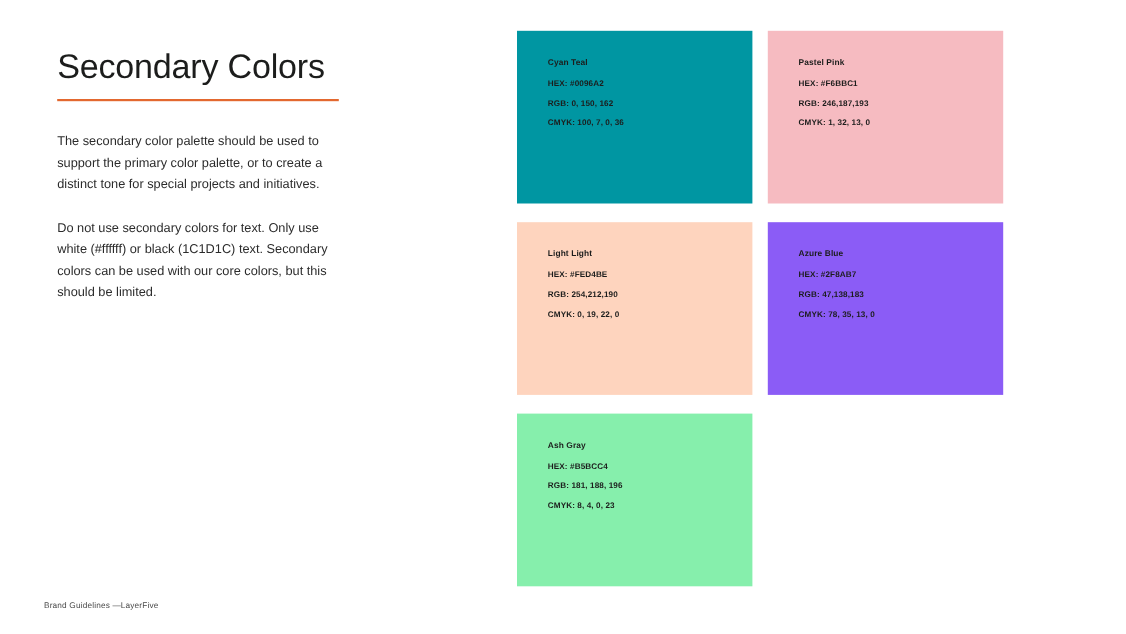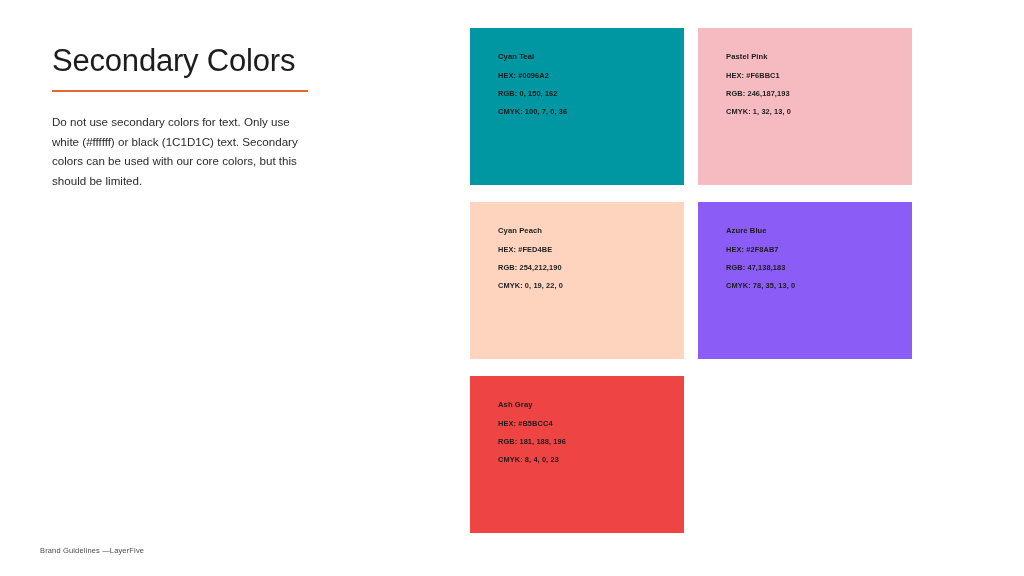--- a/index.html
+++ b/index.html
@@ -97,20 +97,21 @@
     margin-bottom: 9px;
   }
 </style>
 </head>
 <body style="background: rgb(255, 255, 255);">
 
 <div class="left-panel">
   <h1 class="page-title">Secondary Colors</h1>
   <div class="title-rule" style="background: rgb(227, 104, 47);"></div>
 
+  <p class="body-copy">The secondary color palette should be used to support the primary color palette, or to create a distinct tone for special projects and initiatives.</p>
 
   <p class="body-copy second">Do not use secondary colors for text. Only use white (#ffffff) or black (1C1D1C) text. Secondary colors can be used with our core colors, but this should be limited.</p>
 </div>
 
 <div class="footer-note">Brand Guidelines —LayerFive</div>
 
 <div class="swatch-grid">
 
   <div class="swatch" style="background: rgb(0, 150, 162);">
     <div class="swatch-name">Cyan Teal</div>
@@ -121,33 +122,33 @@
 
 
   <div class="swatch" style="background: rgb(246, 187, 193);">
     <div class="swatch-name">Pastel Pink</div>
     <div class="swatch-line">HEX: #F6BBC1</div>
     <div class="swatch-line">RGB: 246,187,193</div>
     <div class="swatch-line">CMYK: 1, 32, 13, 0</div>
   </div>
 
   <div class="swatch" style="background: rgb(254, 212, 190);">
-    <div class="swatch-name">Cyan Peach</div>
+    <div class="swatch-name">Light Light</div>
     <div class="swatch-line">HEX: #FED4BE</div>
     <div class="swatch-line">RGB: 254,212,190</div>
     <div class="swatch-line">CMYK: 0, 19, 22, 0</div>
   </div>
 
   <div class="swatch" style="background: #8b5cf6;">
     <div class="swatch-name">Azure Blue</div>
     <div class="swatch-line">HEX: #2F8AB7</div>
     <div class="swatch-line">RGB: 47,138,183</div>
     <div class="swatch-line">CMYK: 78, 35, 13, 0</div>
   </div>
 
-  <div class="swatch" style="background: #ef4444;">
+  <div class="swatch" style="background: #86efac;">
     <div class="swatch-name">Ash Gray</div>
     <div class="swatch-line">HEX: #B5BCC4</div>
     <div class="swatch-line">RGB: 181, 188, 196</div>
     <div class="swatch-line">CMYK: 8, 4, 0, 23</div>
   </div>
 
 </div>
 
 </body></html>

